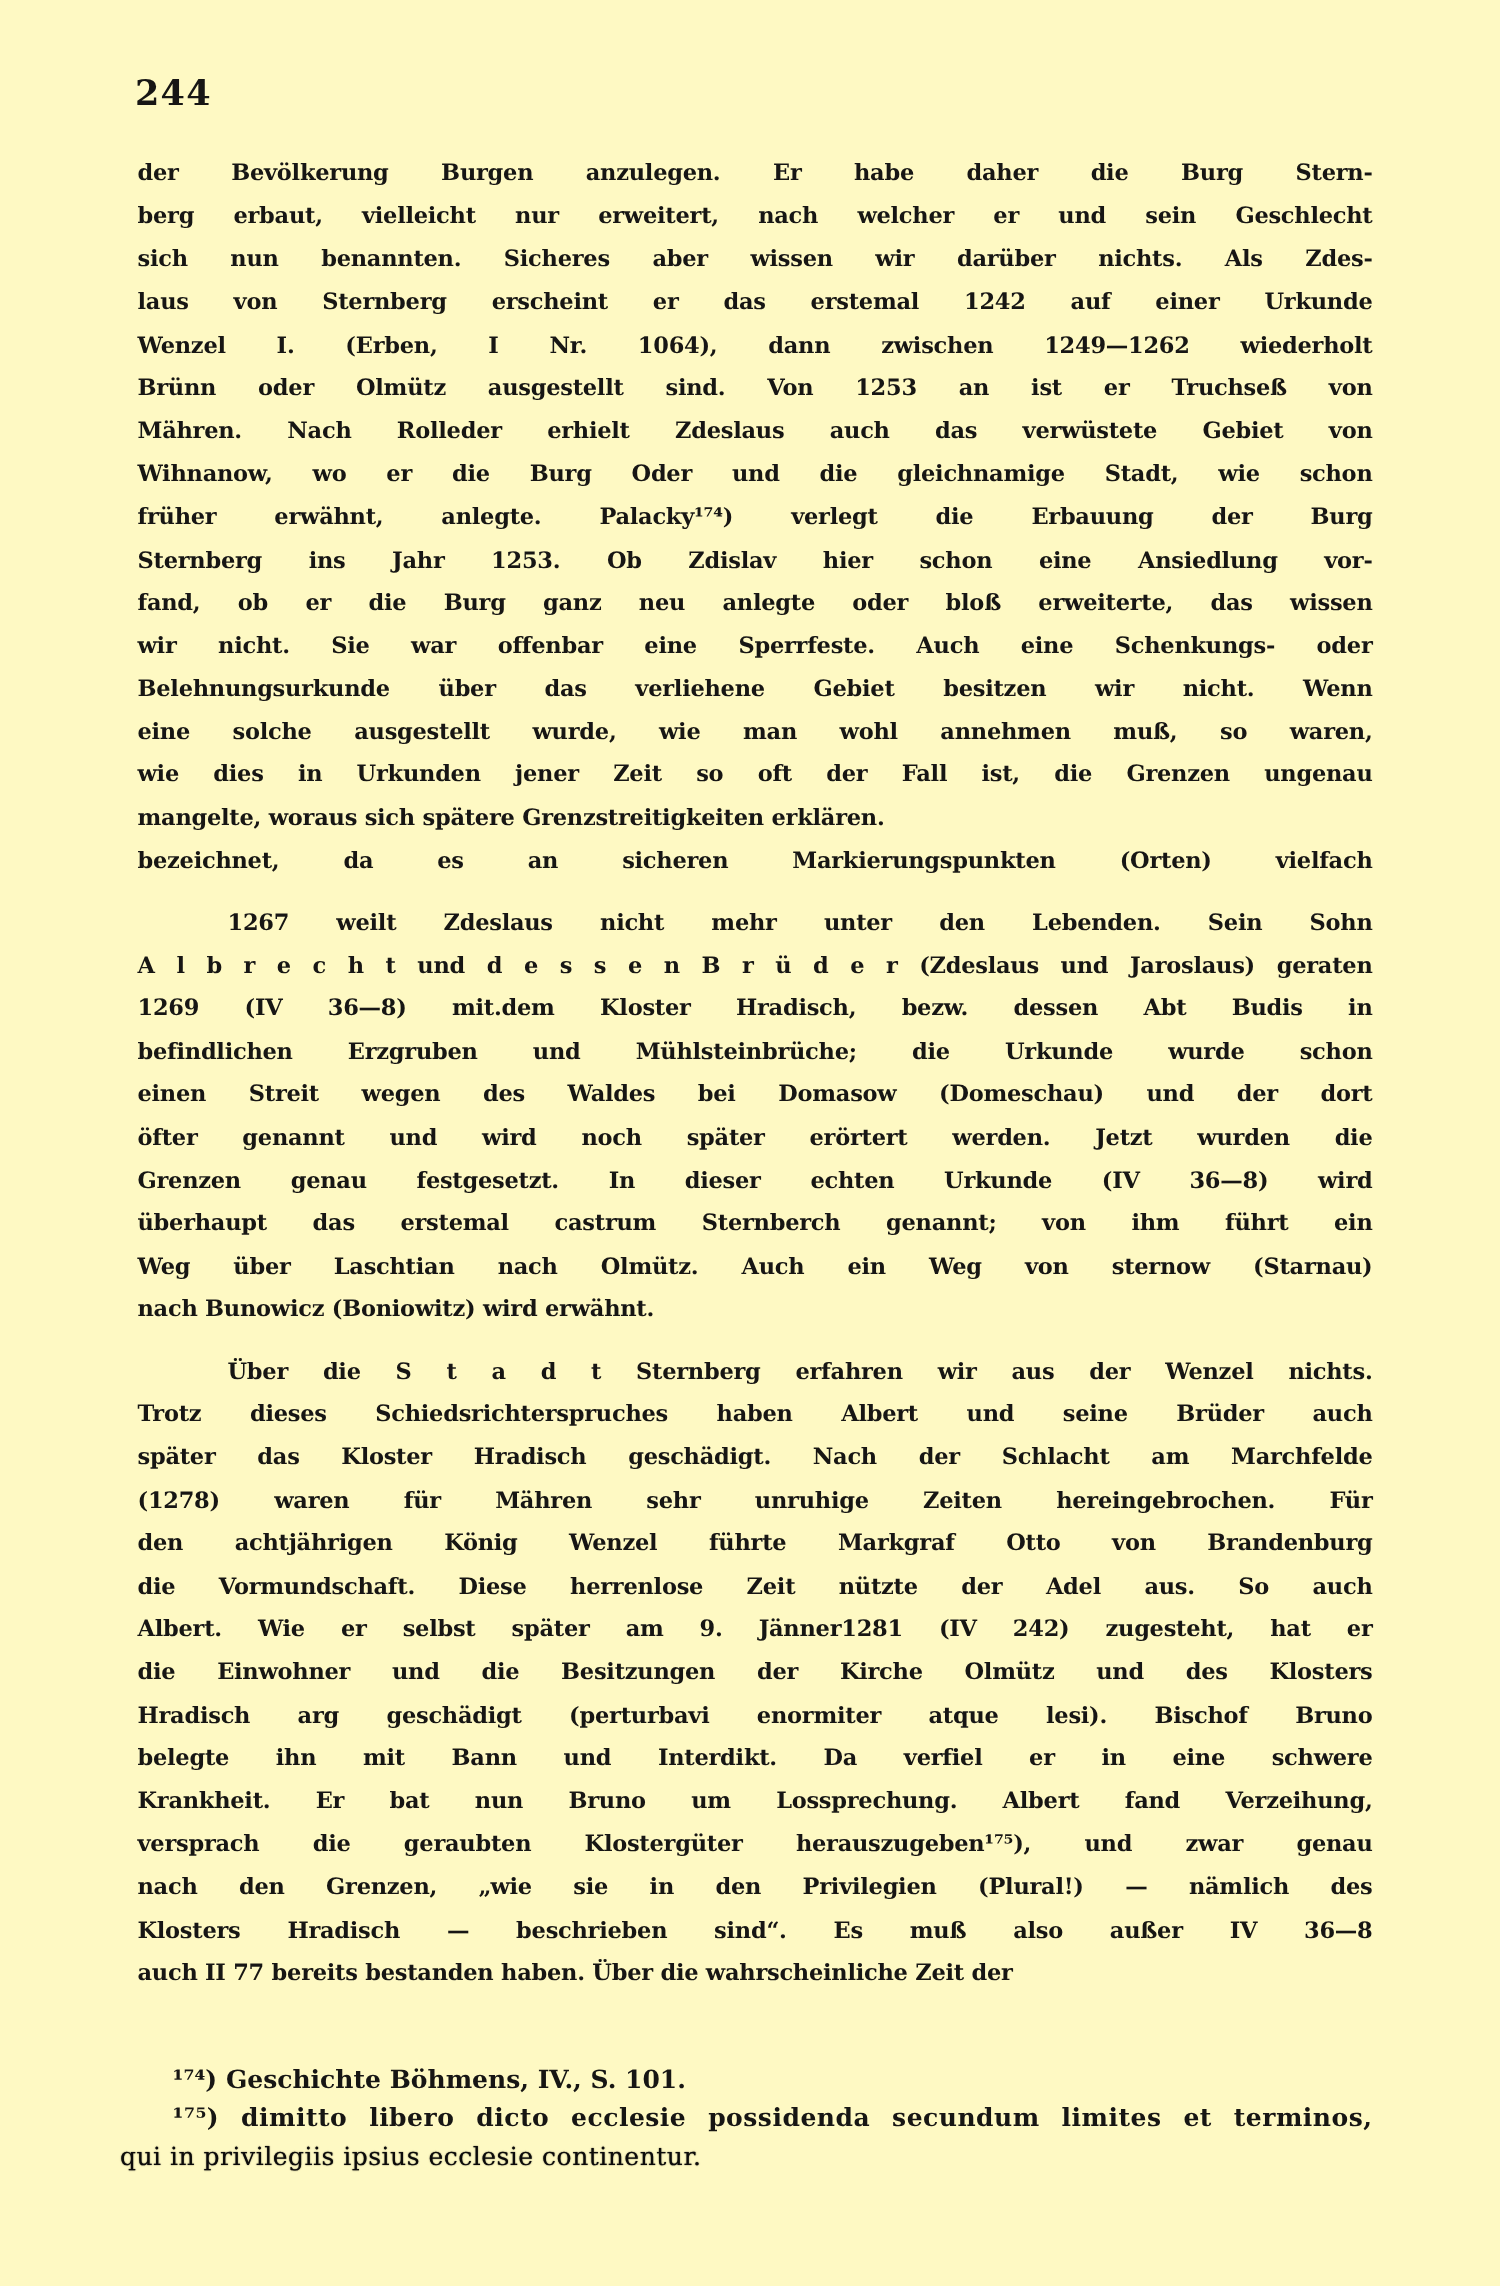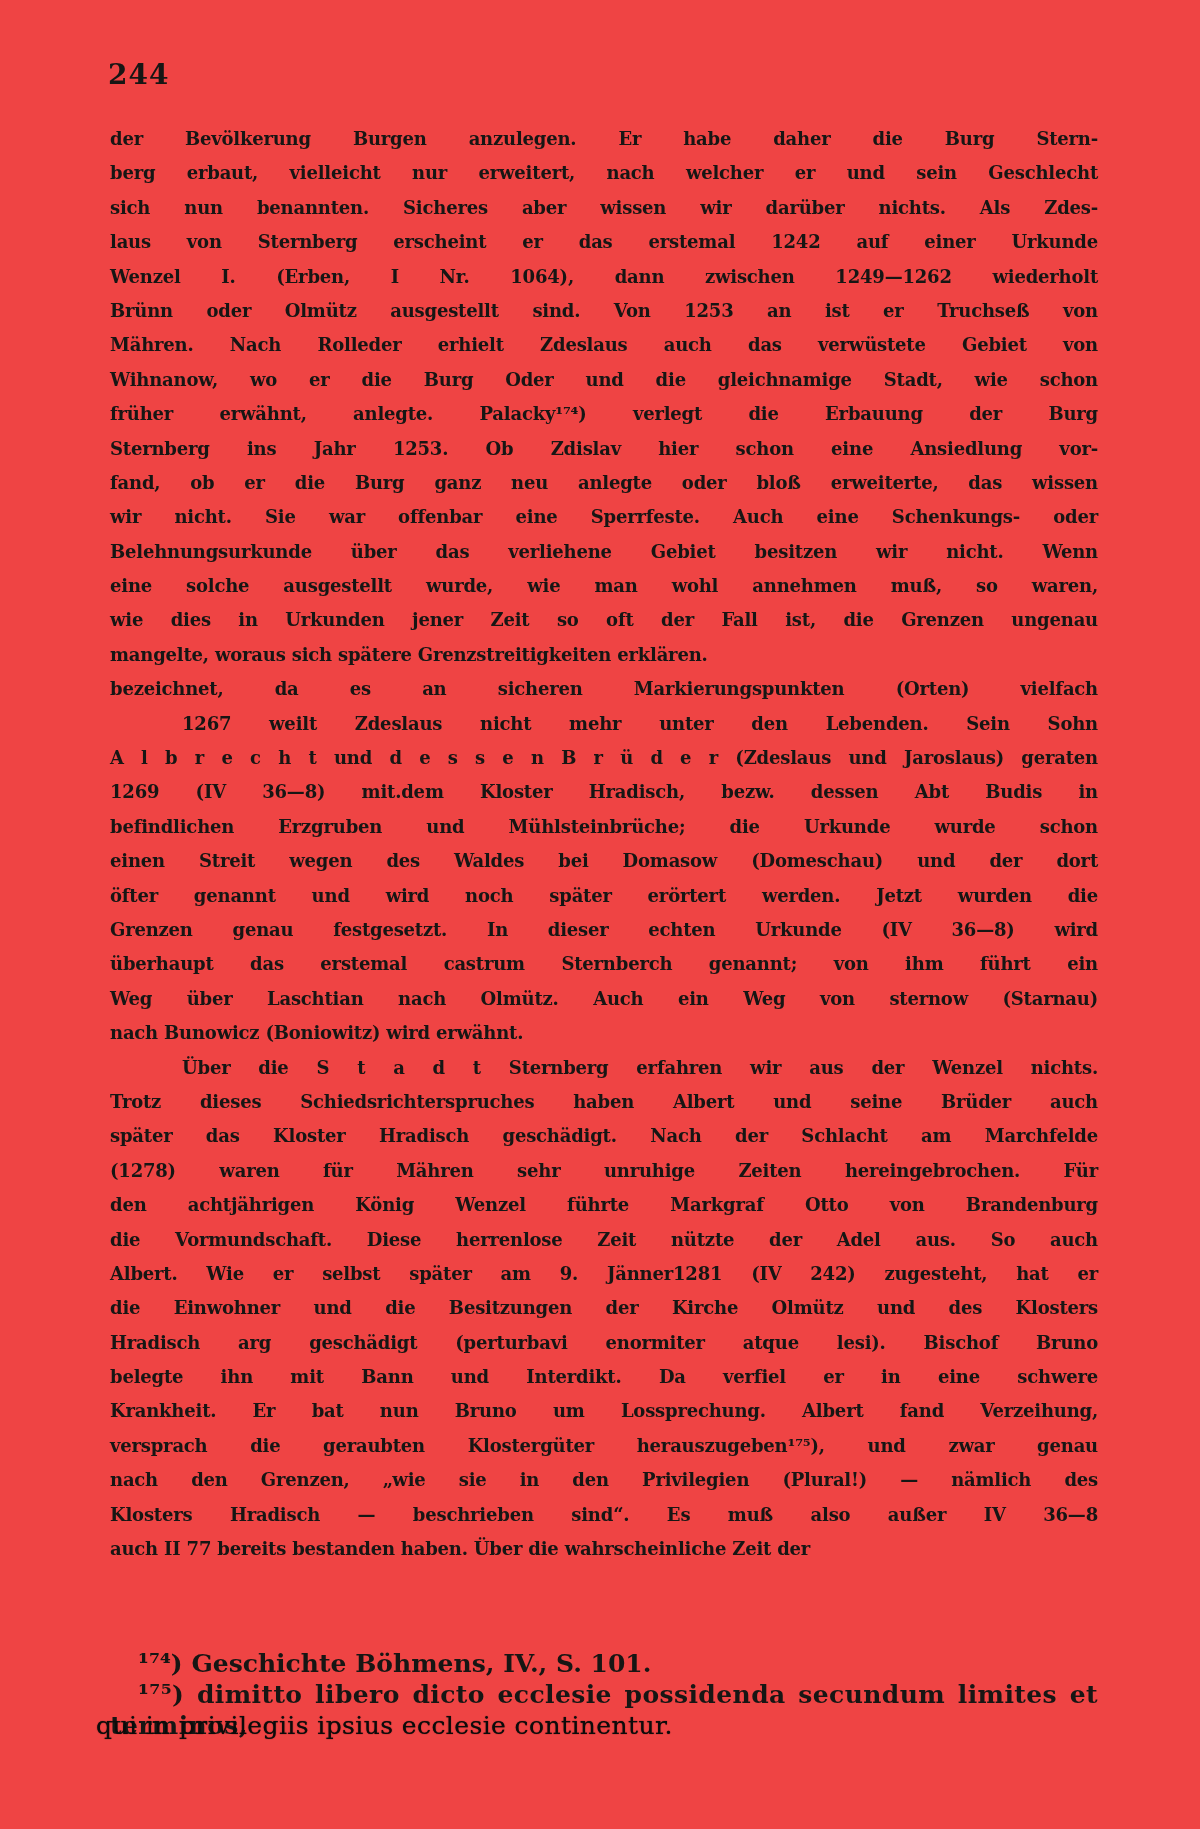--- a/index.html
+++ b/index.html
@@ -1,60 +1,60 @@
 <!DOCTYPE html>
 <html><head>
 <meta charset="utf-8">
 <style>
   html, body { margin: 0; padding: 0; background: #e8e8e4; }
   .page {
     position: relative;
     width: 1200px;
     height: 1829px;
     margin: 0 auto;
-    background: #ef4444;
+    background: #fef9c3;
     color: #171614;
     font-family: "DejaVu Serif", serif;
     overflow: hidden;
   }
   .pagenum {
     position: absolute;
     left: 108px;
     top: 58px;
     font-size: 28px;
     font-weight: bold;
     letter-spacing: 1px;
   }
   .body-text {
     position: absolute;
     left: 110px;
     top: 122px;
     width: 988px;
   }
-  .para + .para { }
+  .para + .para { margin-top: 15px; }
   .line {
     font-size: 18px;
     font-weight: bold;
     letter-spacing: -0.2px;
     line-height: 34.4px;
     height: 34.4px;
     white-space: normal;
     text-align: justify;
     text-align-last: justify;
   }
   .line.lastline { text-align-last: left; }
   .line.indent { text-indent: 72px; }
   .footnotes {
     position: absolute;
     left: 110px;
     top: 1648px;
     width: 988px;
   }
   .fn .line {
-    font-size: 25px;
+    font-size: 20px;
     line-height: 31px;
     height: 31px;
     letter-spacing: 0;
   }
   .fn .line:first-child { text-indent: 28px; }
   .fn.fraktur .line { font-weight: bold; }
   .fn.antiqua .line { font-weight: bold; letter-spacing: 0.4px; }
   .fn .line.fn-cont {
     margin-left: -14px;
     font-weight: normal;

